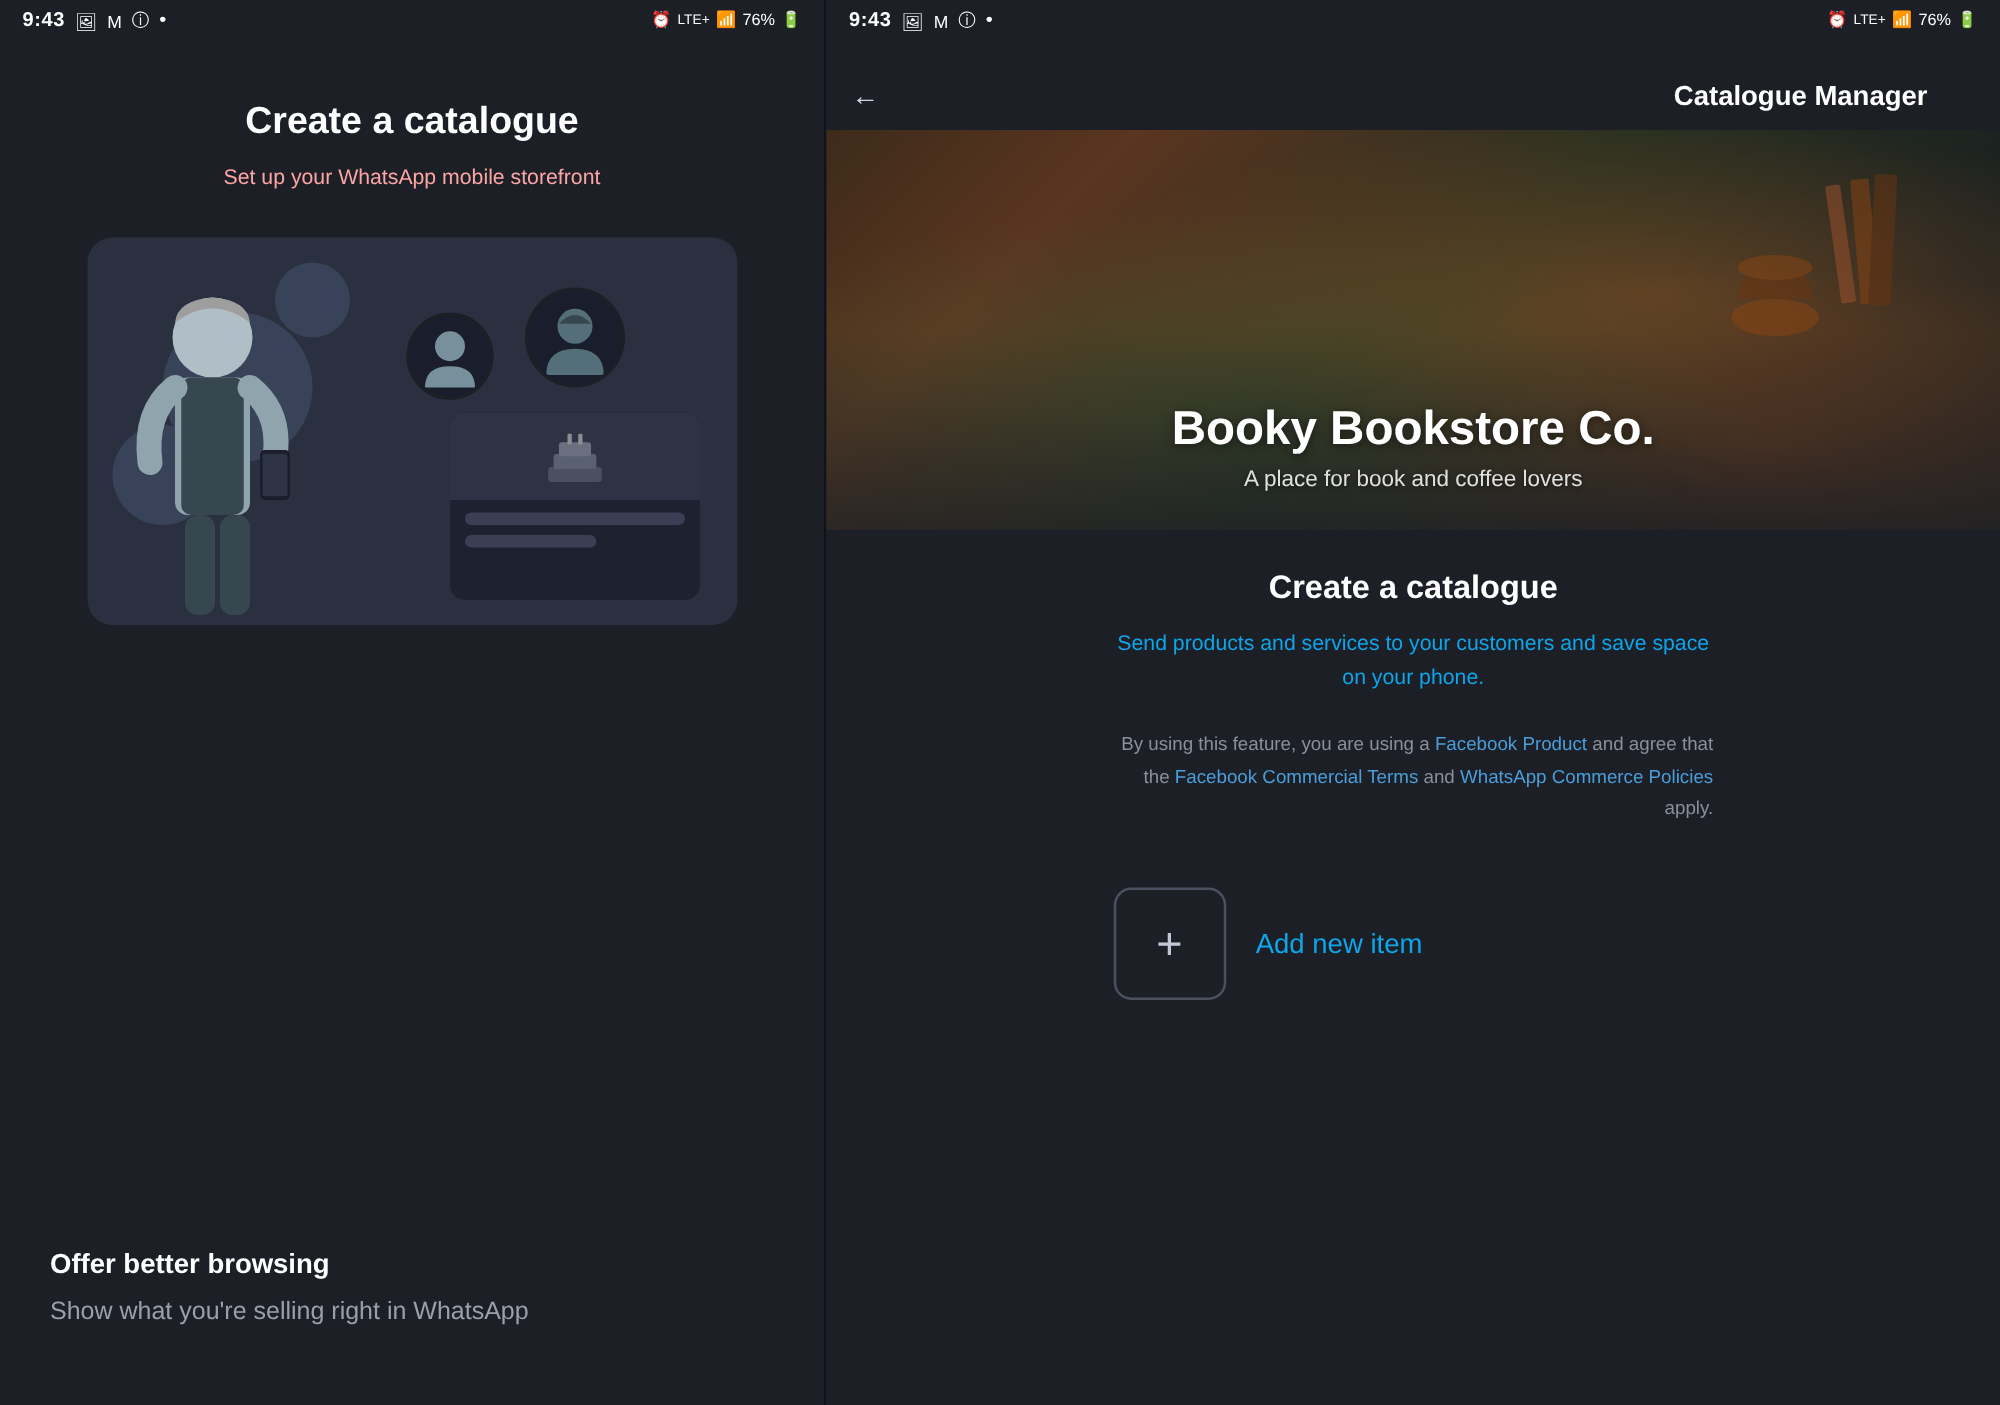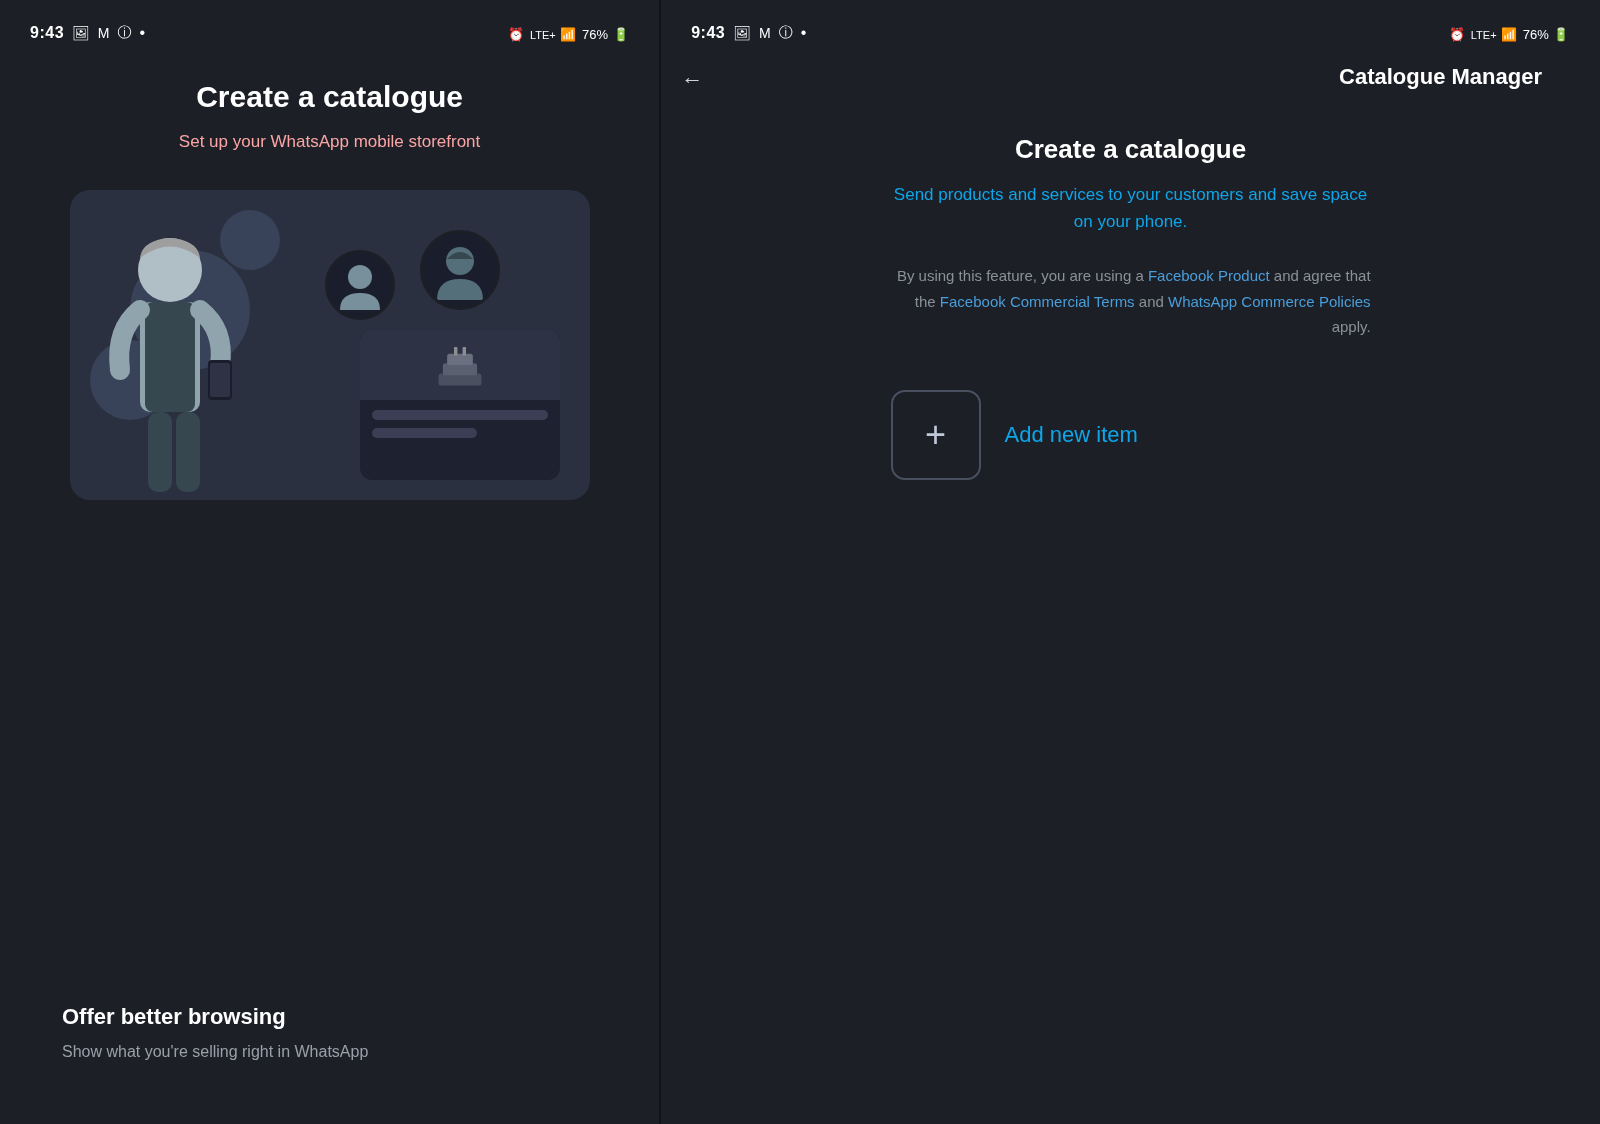--- a/index.html
+++ b/index.html
@@ -32,23 +32,23 @@
       flex-direction: column;
       position: relative;
       overflow: hidden;
     }
 
     
     .status-bar {
       width: 100%;
       height: 50px;
       display: flex;
-      align-items: flex-end;
+      align-items: flex-start;
       justify-content: space-between;
-      padding: 8px 30px;
+      padding: 8px 18px;
       flex-shrink: 0;
     }
 
     .status-time {
       font-size: 16px;
       font-weight: 600;
       color: #ffffff;
       letter-spacing: 0.5px;
     }
 
@@ -168,34 +168,34 @@
     .avatar-bubble.two {
       width: 80px;
       height: 80px;
       top: 40px;
       right: 90px;
     }
 
     
     .bottom-feature {
       width: 100%;
-      padding: 0 62px;
+      padding: 0 40px;
       margin-top: auto;
       padding-bottom: 60px;
     }
 
     .feature-title {
       font-size: 22px;
       font-weight: 700;
       color: #ffffff;
       margin-bottom: 10px;
     }
 
     .feature-desc {
-      font-size: 16px;
+      font-size: 20px;
       color: #9aa0aa;
       line-height: 1.5;
     }
 
     
     .right-header {
       display: flex;
       align-items: center;
       padding: 14px 20px;
       gap: 16px;
@@ -476,20 +476,40 @@
       <span>76%</span>
       <span>🔋</span>
     </div>
   </div>
 
   <div class="right-header">
     <span class="back-arrow">←</span>
     <span class="header-title">Catalogue Manager</span>
   </div>
 
+  <div class="hero-banner">
+    <div class="hero-bg"></div>
+    <div class="hero-overlay"></div>
+
+    <svg style="position:absolute;top:20px;right:40px;opacity:0.5;" width="200" height="180" viewBox="0 0 200 180" xmlns="http://www.w3.org/2000/svg">
+
+      <rect x="120" y="20" width="15" height="100" rx="2" fill="#8B4513" transform="rotate(-5 120 20)"></rect>
+      <rect x="140" y="15" width="18" height="105" rx="2" fill="#6B3410" transform="rotate(3 140 15)"></rect>
+      <rect x="100" y="25" width="12" height="95" rx="2" fill="#A0522D" transform="rotate(-8 100 25)"></rect>
+
+      <ellipse cx="60" cy="130" rx="35" ry="15" fill="#8B4513"></ellipse>
+      <path d="M30 115 Q30 90 60 90 Q90 90 90 115" fill="#6B3410"></path>
+      <ellipse cx="60" cy="90" rx="30" ry="10" fill="#8B4513"></ellipse>
+    </svg>
+    <div class="hero-dark-overlay"></div>
+    <div class="hero-text">
+      <div class="hero-store-name">Booky Bookstore Co.</div>
+      <div class="hero-store-desc">A place for book and coffee lovers</div>
+    </div>
+  </div>
 
   <div class="right-body">
     <h2 class="catalogue-title">Create a catalogue</h2>
     <p class="catalogue-desc">Send products and services to your customers and save space on your phone.</p>
 
     <p class="terms-text">
       <span>By using this feature, you are using a </span><span class="terms-link">Facebook Product</span><span> and agree that the </span><span class="terms-link">Facebook Commercial Terms</span><span> and </span><span class="terms-link">WhatsApp Commerce Policies</span><span> apply.</span>
     </p>
 
     <div class="add-item-row">

